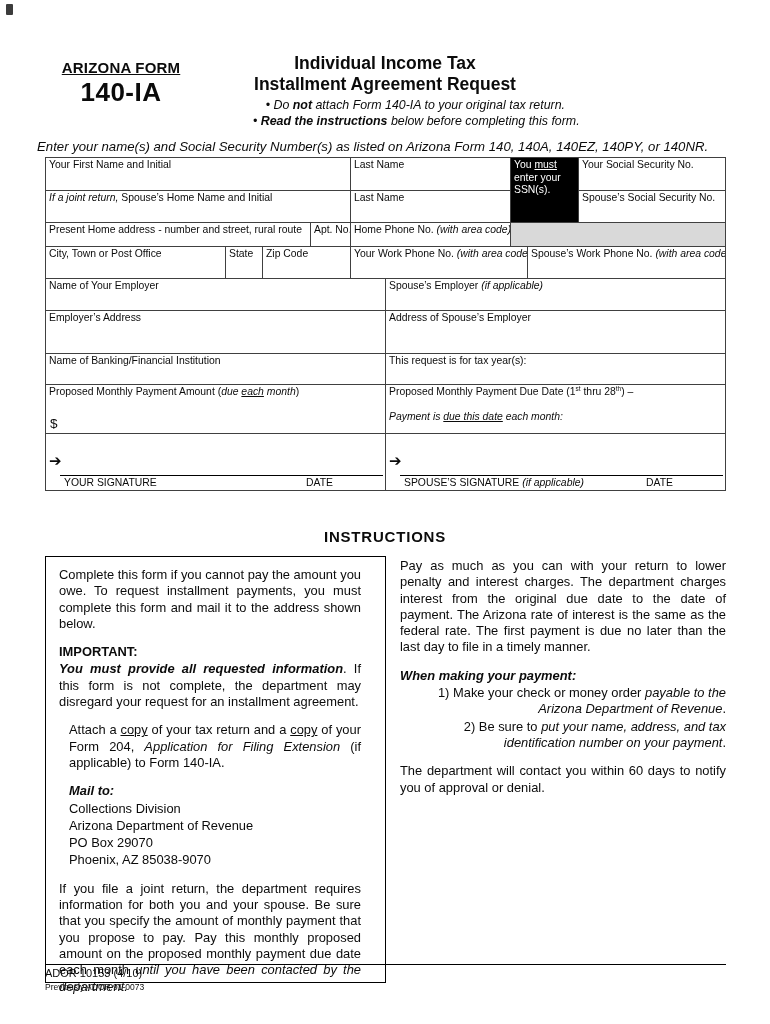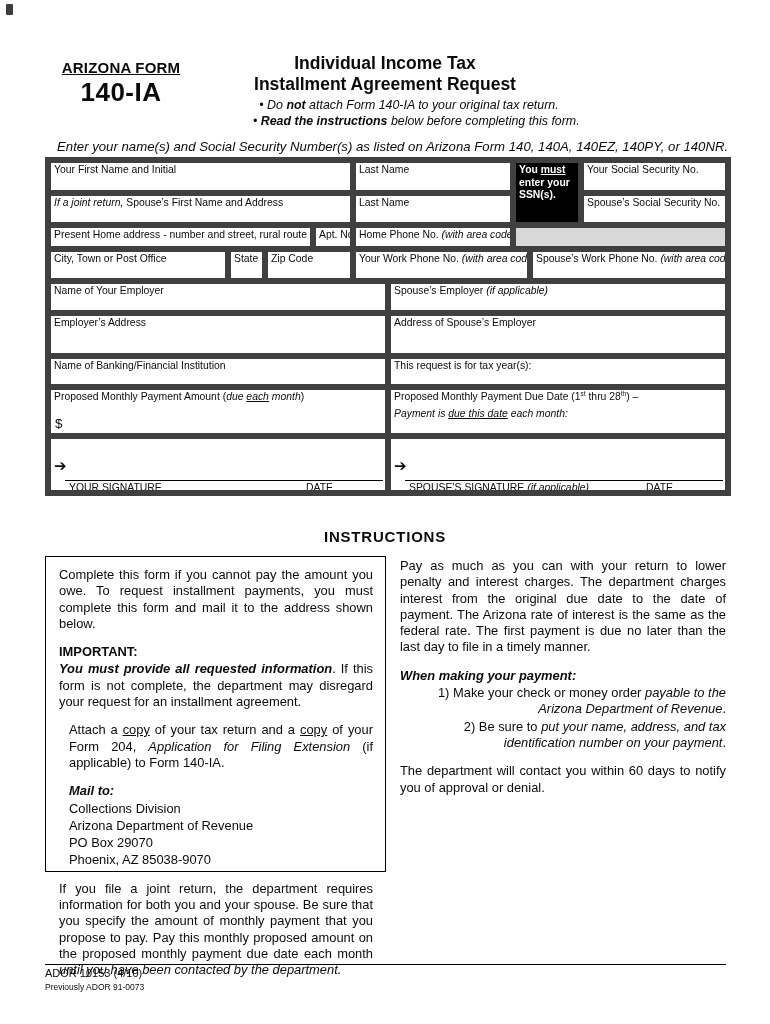--- a/index.html
+++ b/index.html
@@ -13,43 +13,43 @@
   .s-sup{vertical-align:super;font-size:0.62em;line-height:0}
 
   .artifact{position:absolute;left:6px;top:4px;width:7px;height:11px;background:#3c3c3c;border-radius:1px}
 
   
   .hdr-agency{position:absolute;left:45px;top:59px;width:152px;text-align:center}
   .flabel{font-weight:bold;font-size:15px;text-decoration:underline;letter-spacing:.2px;white-space:nowrap}
   .fnum{font-weight:bold;font-size:26px;letter-spacing:.5px;margin-top:1px}
   .hdr-title{position:absolute;left:205px;top:53px;width:360px;text-align:center}
   .t1,.t2{font-weight:bold;font-size:17.5px;line-height:20.5px}
-  .hdr-bullets{margin-top:4px;text-align:center;padding-left:48px;font-size:12.4px;line-height:15.5px}
+  .hdr-bullets{margin-top:4px;text-align:right;padding-left:48px;font-size:12.4px;line-height:15.5px}
   .bullet{white-space:nowrap}
 
-  .intro{position:absolute;left:57px;top:139px;width:681px;font-size:13.2px;white-space:nowrap}
+  .intro{position:absolute;left:37px;top:139px;width:681px;font-size:13.2px;white-space:nowrap}
 
   
   .ftable{position:absolute;left:45px;top:157px;width:681px;border-collapse:collapse;table-layout:fixed}
-  .ftable td{border:6px solid #404040;vertical-align:top;padding:1px 3px;font-size:10.4px;line-height:12.5px;overflow:hidden}
+  .ftable td{border:1px solid #404040;vertical-align:top;padding:1px 3px;font-size:10.4px;line-height:12.5px;overflow:hidden}
   .lbl{white-space:nowrap;display:inline-block}
-  .ssnbox{background:#000;color:#fff;font-weight:bold;font-size:10.6px;line-height:13.5px;padding:3px 1px 0 3px}
+  .ssnbox{background:#000;color:#fff;font-weight:normal;font-size:10.6px;line-height:13.5px;padding:3px 1px 0 3px}
   .graycell{background:#d9d9d9}
   .payc{position:relative}
   .dollar{position:absolute;left:4px;bottom:3px;font-size:13.5px}
-  .duedate2{margin-top:4px}
+  .duedate2{margin-top:12px}
   .sigcell{position:relative;padding:0}
   .sig-arrow{position:absolute;left:3px;top:21px;font-size:15px;font-weight:bold}
   .sig-line{position:absolute;left:14px;right:2px;top:41px;border-top:1px solid #000}
   .sig-label{position:absolute;left:18px;top:43px;font-size:10.4px;white-space:nowrap}
   .sig-date{position:absolute;right:52px;top:43px;font-size:10.4px}
 
   
   .ins-head{position:absolute;left:0;right:0;top:528px;text-align:center;font-size:15px;font-weight:bold;letter-spacing:.8px}
-  .ins-left{position:absolute;left:45px;top:556px;width:341px;height:316px;border:1px solid #000;padding:10px 12px 0 13px;box-sizing:border-box}
+  .ins-left{position:absolute;left:45px;top:556px;width:341px;height:427px;border:1px solid #000;padding:10px 24px 0 13px;box-sizing:border-box}
   .ins-right{position:absolute;left:400px;top:558px;width:326px}
   .ins-p{font-size:12.9px;line-height:16.3px;text-align:justify;margin:0 0 12px 0}
   .ins-p.tight{margin-bottom:1px}
   .ins-p.indent{margin-left:10px}
   .ins-p.num{margin-left:10px;padding-left:17px;text-indent:-17px;text-align:right}
 
   
   .footer-rule{position:absolute;left:45px;top:964px;width:681px;border-top:1px solid #000}
   .footer-id{position:absolute;left:45px;top:967px;font-size:11px}
   .footer-prev{position:absolute;left:45px;top:982px;font-size:8.5px}
@@ -91,21 +91,21 @@
     <td colspan="4"><span class="lbl"><span>Your First Name and Initial</span></span></td>
     <td colspan="2"><span class="lbl"><span>Last Name</span></span></td>
     <td colspan="2" rowspan="2" class="ssnbox">
       <div><span>You </span><span class="s-u">must</span></div>
       <div><span>enter your</span></div>
       <div><span>SSN(s).</span></div>
     </td>
     <td><span class="lbl"><span>Your Social Security No.</span></span></td>
   </tr>
   <tr style="height:32px">
-    <td colspan="4"><span class="lbl"><span class="s-i">If a joint return,</span><span> Spouse’s First Name and Address</span></span></td>
+    <td colspan="4"><span class="lbl"><span class="s-i">If a joint return,</span><span> Spouse’s Home Name and Initial</span></span></td>
     <td colspan="2"><span class="lbl"><span>Last Name</span></span></td>
     <td><span class="lbl"><span>Spouse’s Social Security No.</span></span></td>
   </tr>
   <tr style="height:24px">
     <td colspan="3"><span class="lbl"><span>Present Home address - number and street, rural route</span></span></td>
     <td><span class="lbl"><span>Apt. No.</span></span></td>
     <td colspan="2"><span class="lbl"><span>Home Phone No. </span><span class="s-i">(with area code)</span></span></td>
     <td colspan="3" class="graycell"></td>
   </tr>
   <tr style="height:32px">

